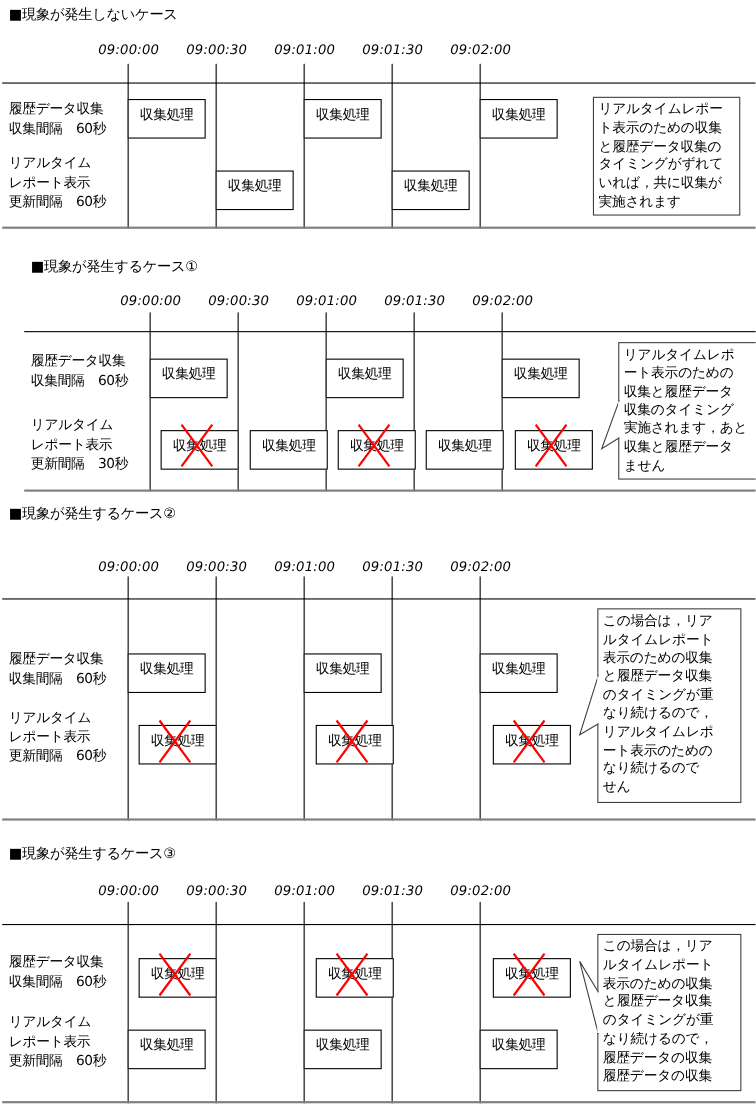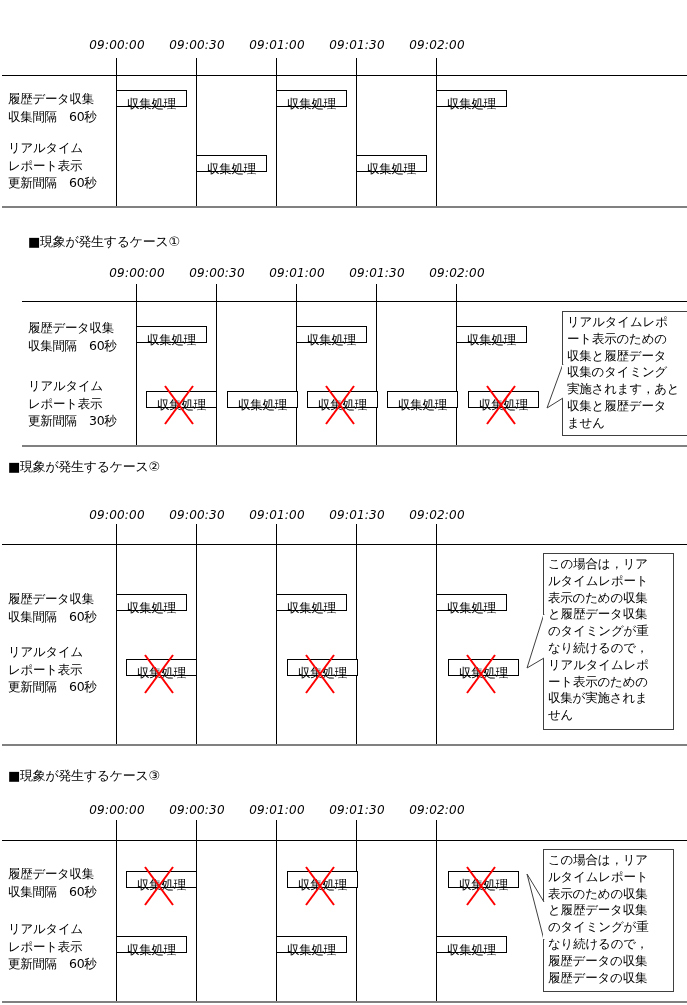--- a/index.html
+++ b/index.html
@@ -5,32 +5,33 @@
   html, body { margin: 0; padding: 0; background: #ffffff; }
   body { width: 687px; height: 1005px; position: relative; overflow: hidden;
          font-family: "DejaVu Sans", "Liberation Sans", sans-serif; color: #000; font-size: 13px; }
   .case { position: absolute; left: 0; width: 687px; }
   .case-title { position: absolute; left: 8px; font-size: 13px; white-space: nowrap; letter-spacing: -0.3px; }
   .time { position: absolute; font-size: 12px; letter-spacing: 0.2px; white-space: nowrap; transform: translateX(-50%); font-style: italic; }
   .hline-top { position: absolute; left: 2px; width: 685px; height: 1px; background: #000; }
   .hline-bot { position: absolute; left: 2px; width: 685px; height: 2px; background: #808080; }
   .vline { position: absolute; width: 1px; background: #000; }
   .row-label { position: absolute; left: 8px; font-size: 12.5px; line-height: 17.5px; white-space: nowrap; letter-spacing: -0.3px; }
-  .box { position: absolute; height: 17px; border: 1px solid #000; background: #fff; box-sizing: border-box;
+  .box { position: absolute; height: 36px; border: 1px solid #000; background: #fff; box-sizing: border-box;
          font-size: 12.5px; line-height: 26px; text-align: center; white-space: nowrap; letter-spacing: -0.3px; }
   .cross { position: absolute; width: 30px; height: 40px; pointer-events: none; }
   .note { position: absolute; border: 1px solid #404040; background: #fff; box-sizing: border-box;
           font-size: 12.5px; line-height: 16.8px; padding: 2px 4px; letter-spacing: -0.2px; }
   .note-line { display: block; white-space: nowrap; }
   .callout-tail { position: absolute; overflow: visible; pointer-events: none; }
 </style>
 </head>
 <body>
 
 <div class="case" style="top:0; height:215px;">
+  <div class="case-title" style="top:4px;">■現象が発生しないケース</div>
 
   <div class="time" style="left:117px; top:38px;">09:00:00</div>
   <div class="time" style="left:197px; top:38px;">09:00:30</div>
   <div class="time" style="left:277px; top:38px;">09:01:00</div>
   <div class="time" style="left:357px; top:38px;">09:01:30</div>
   <div class="time" style="left:437px; top:38px;">09:02:00</div>
 
   <div class="vline" style="left:116px; top:58px; height:150px;"></div>
   <div class="vline" style="left:196px; top:58px; height:150px;"></div>
   <div class="vline" style="left:276px; top:58px; height:150px;"></div>
@@ -49,20 +50,28 @@
     <span class="note-line">レポート表示</span>
     <span class="note-line">更新間隔　60秒</span>
   </div>
 
   <div class="box" style="left:116px; top:90px; width:71px;">収集処理</div>
   <div class="box" style="left:276px; top:90px; width:71px;">収集処理</div>
   <div class="box" style="left:436px; top:90px; width:71px;">収集処理</div>
   <div class="box" style="left:196px; top:155px; width:71px;">収集処理</div>
   <div class="box" style="left:356px; top:155px; width:71px;">収集処理</div>
 
+  <div class="note" style="left:539px; top:88px; width:134px; height:108px;">
+    <span class="note-line">リアルタイムレポー</span>
+    <span class="note-line">ト表示のための収集</span>
+    <span class="note-line">と履歴データ収集の</span>
+    <span class="note-line">タイミングがずれて</span>
+    <span class="note-line">いれば，共に収集が</span>
+    <span class="note-line">実施されます</span>
+  </div>
 </div>
 
 <div class="case" style="top:0; height:455px;margin-left:20px;">
   <div class="case-title" style="top:233px;">■現象が発生するケース①</div>
 
   <div class="time" style="left:117px; top:266px;">09:00:00</div>
   <div class="time" style="left:197px; top:266px;">09:00:30</div>
   <div class="time" style="left:277px; top:266px;">09:01:00</div>
   <div class="time" style="left:357px; top:266px;">09:01:30</div>
   <div class="time" style="left:437px; top:266px;">09:02:00</div>
@@ -175,21 +184,21 @@
 
   <div class="note" style="left:543px; top:553px; width:131px; height:177px;">
     <span class="note-line">この場合は，リア</span>
     <span class="note-line">ルタイムレポート</span>
     <span class="note-line">表示のための収集</span>
     <span class="note-line">と履歴データ収集</span>
     <span class="note-line">のタイミングが重</span>
     <span class="note-line">なり続けるので，</span>
     <span class="note-line">リアルタイムレポ</span>
     <span class="note-line">ート表示のための</span>
-    <span class="note-line">収集が実施されま</span>
+    <span class="note-line">なり続けるので</span>
     <span class="note-line">せん</span>
   </div>
   <svg class="callout-tail" style="left:526px; top:610px;" width="20" height="60" viewBox="0 0 20 60">
     <polyline points="18,4 1,58 18,48" fill="#fff" stroke="#404040" stroke-width="1"></polyline>
     <line x1="18" y1="5" x2="18" y2="47" stroke="#fff" stroke-width="2"></line>
   </svg>
 </div>
 
 <div class="case" style="top:0; height:1005px;">
   <div class="case-title" style="top:767px;">■現象が発生するケース③</div>

